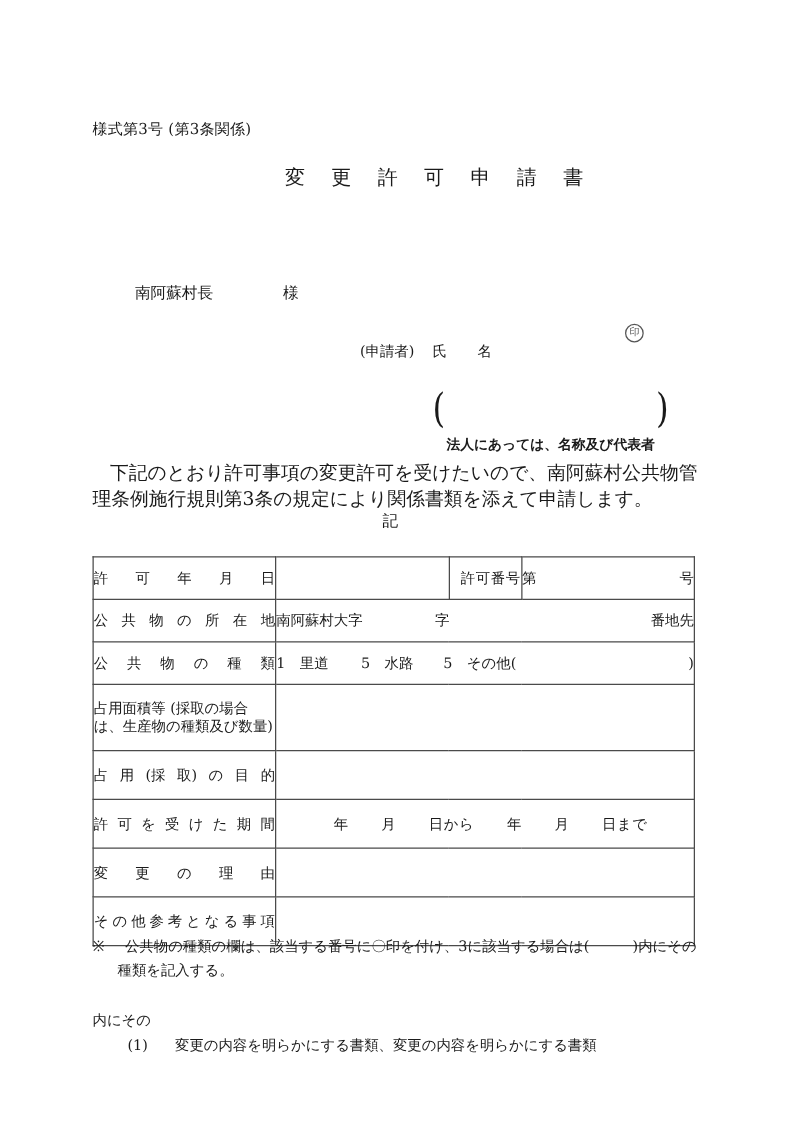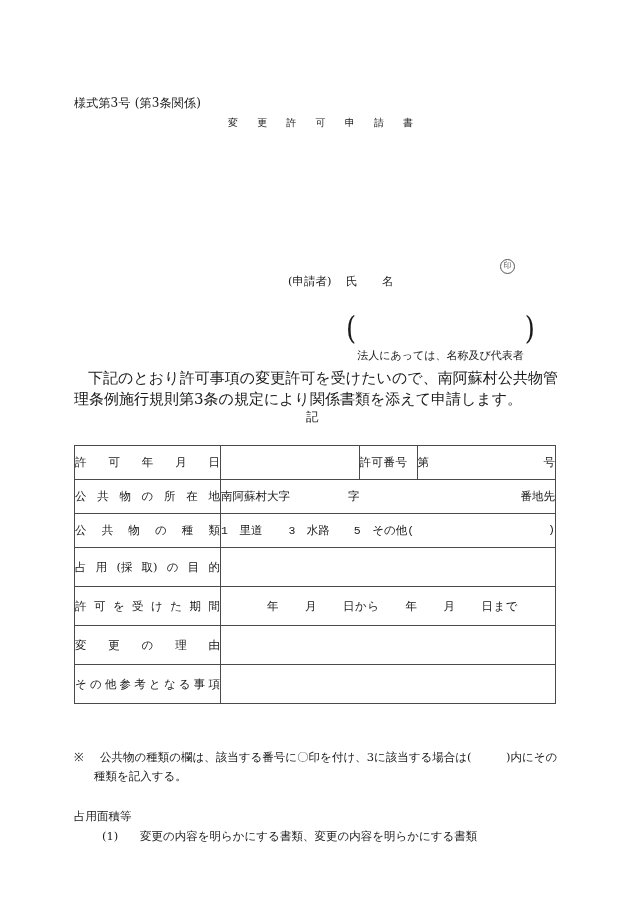--- a/index.html
+++ b/index.html
@@ -28,22 +28,22 @@
   .abs { position: absolute; white-space: pre; }
   .t12 { font-size: 12px; }
 
   
   #form-code {
     left: 74px; top: 82px;
     font-size: 12px;
     letter-spacing: 0.2px;
   }
   #doc-title {
-    left: 228px; top: 103px;
-    font-size: 10px;
+    left: 228px; top: 119px;
+    font-size: 16px;
     letter-spacing: 8px;
   }
   #date-line {
     left: 437px; top: 160px;
     font-size: 12px;
     letter-spacing: 1px;
   }
   #date-line .gap { display: inline-block; width: 26px; }
 
   #addressee-wrap {
@@ -98,20 +98,21 @@
     line-height: 26px;
     transform: scaleY(1.25);
     color: #1a1a1a;
   }
   .brace-l { margin-right: 1px; }
   .brace-r { margin-left: 1px; }
   .corp-lines {
     display: inline-block;
     line-height: 14px;
     padding-top: 1px;
+    font-weight: bold;
   }
 
   
   #body-paragraph {
     position: absolute;
     left: 74px; top: 355px;
     width: 484px;
     font-size: 15px;
     line-height: 21px;
     text-indent: 14px;
@@ -143,27 +144,27 @@
     padding: 0 7px;
     height: 33px;
   }
   .lbl-justify {
     display: flex;
     justify-content: space-between;
     letter-spacing: 0;
   }
   .lbl-justify span { display: inline-block; }
   .lbl-plain { padding: 5px 7px; line-height: 15px; }
-  .val { padding: 0 8px; font-family: Liberation Mono, monospace; }
+  .val { padding: 0 8px; }
   .h33 { height: 33px; }
   .h38 { height: 38px; }
   .h52 { height: 52px; }
   .cell-num {
     width: 57px;
-    text-align: left;
+    text-align: right;
     letter-spacing: 0.5px;
   }
   .cell-numval { padding: 0 8px; }
   .spread-between {
     display: flex;
     justify-content: space-between;
     width: 100%;
   }
   .kind-opts .o { display: inline-block; }
   .kind-opts .g1 { display: inline-block; width: 26px; }
@@ -201,20 +202,23 @@
 </head>
 <body>
 
 <div class="page">
 
   <div class="abs t12" id="form-code">様式第3号 (第3条関係)</div>
 
   <div class="abs" id="doc-title">変 更 許 可 申 請 書</div>
 
 
+  <div class="abs" id="addressee-wrap">
+    <span>南阿蘇村長</span><span class="sama">様</span>
+  </div>
 
   <div class="abs" id="applicant-block">
     <div class="app-row">
       <span class="app-label-lead">(申請者)</span>
       <span class="app-field">氏　　名</span>
       <span class="seal-mark"><span class="seal-circle">印</span></span>
     </div>
     <div id="corp-note">
       <span class="app-label-lead"></span>
       <span class="brace brace-l">(</span>
@@ -274,25 +278,29 @@
           <span class="lbl-justify">
             <span>公</span>
             <span>共</span>
             <span>物</span>
             <span>の</span>
             <span>種</span>
             <span>類</span>
           </span>
         </td>
         <td class="val h33 kind-opts" colspan="3">
-          <span class="o">1　里道</span><span class="g1"></span><span class="o">3　水路</span><span class="g2"></span><span class="o">5　その他(</span>
+          <span class="o">1　里道</span><span class="g1"></span><span class="o">5　水路</span><span class="g2"></span><span class="o">5　その他(</span>
           <span style="float:right">)</span>
         </td>
       </tr>
 
+      <tr>
+        <td class="lbl lbl-plain h52">占用面積等 (採取の場合は、生産物の種類及び数量)</td>
+        <td class="val h52" colspan="3"></td>
+      </tr>
 
       <tr>
         <td class="lbl h38">
           <span class="lbl-justify">
             <span>占</span>
             <span>用</span>
             <span>(採</span>
             <span>取)</span>
             <span>の</span>
             <span>目</span>
@@ -354,19 +362,19 @@
       </tr>
     </tbody>
   </table>
 
   <div id="footnote">
     <span class="marker">※</span><span>公共物の種類の欄は、該当する番号に〇印を付け、3に該当する場合は(　　　)内にその</span>
     <span class="l2">種類を記入する。</span>
   </div>
 
   <div id="attachments">
-    <div>占用面積等</div>
+    <div>内にその</div>
     <div class="att-item">
       <span class="att-no">(1)</span><span>変更の内容を明らかにする書類、変更の内容を明らかにする書類</span>
     </div>
   </div>
 
 </div>
 
 </body></html>

